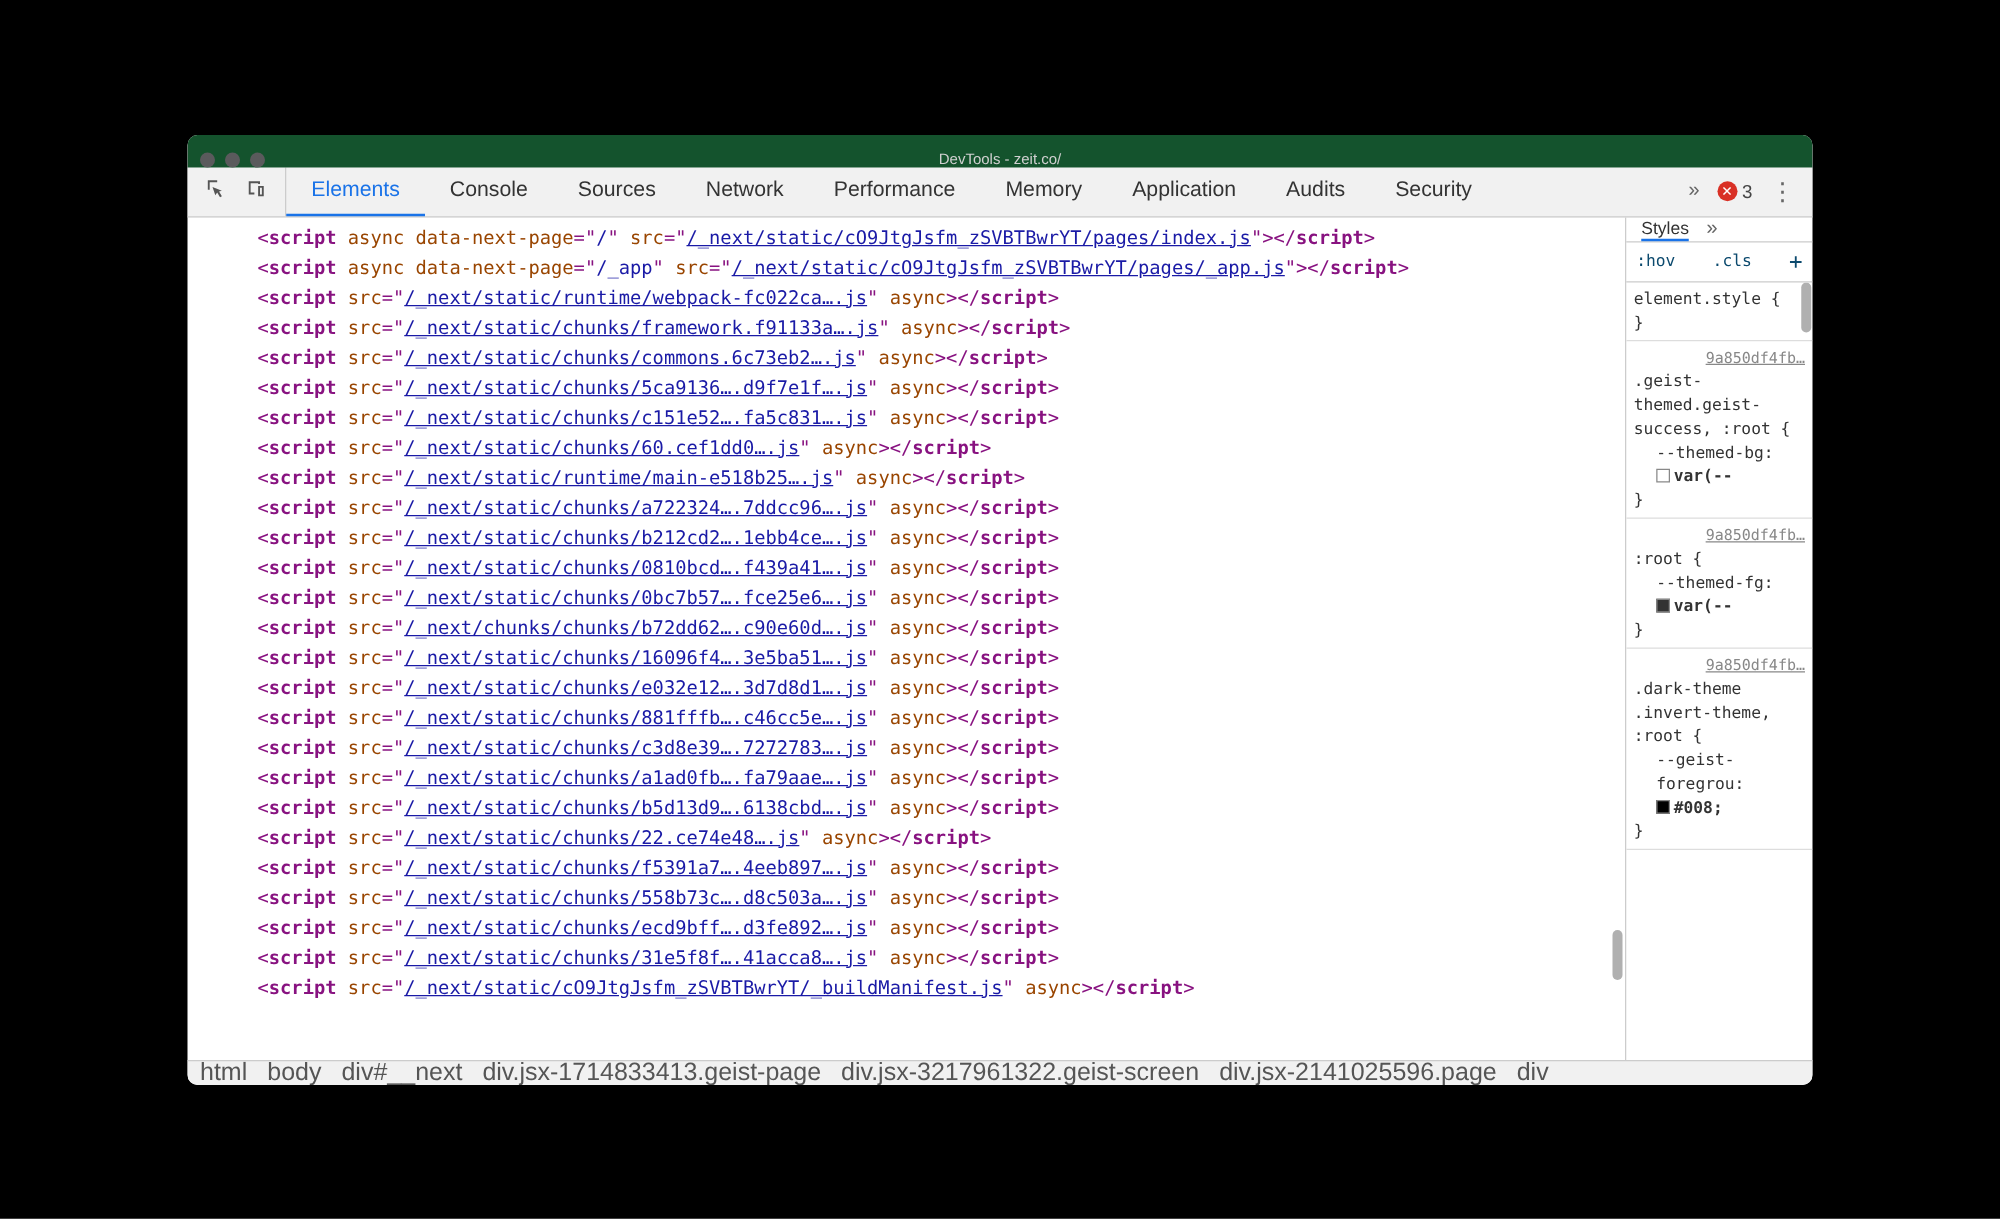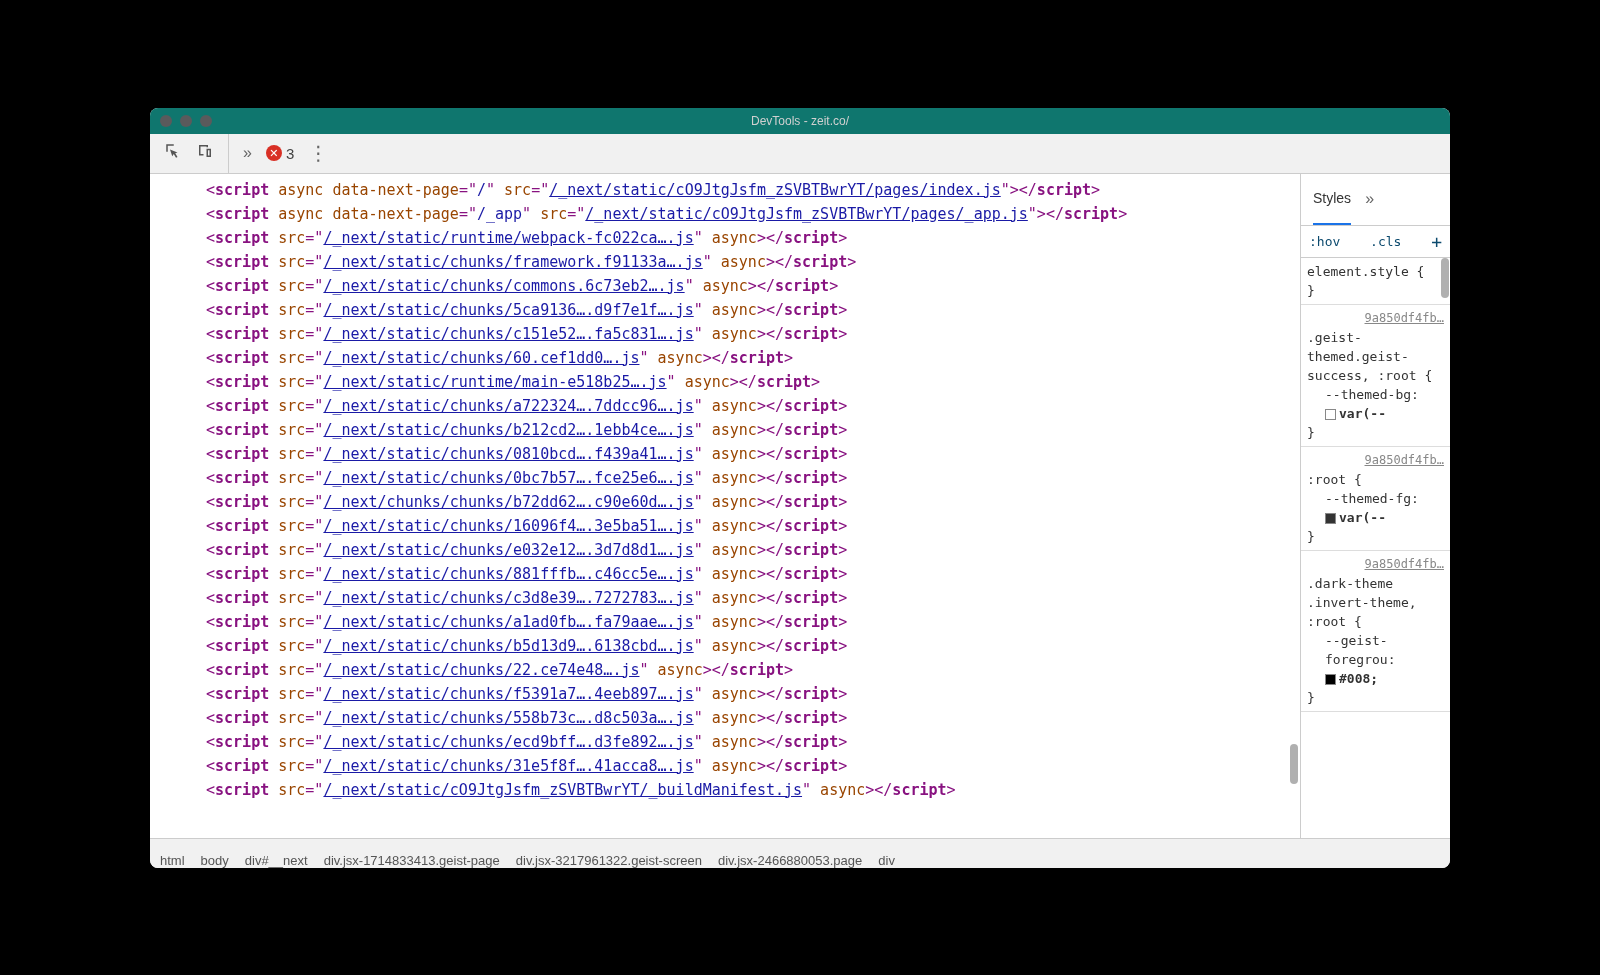--- a/index.html
+++ b/index.html
@@ -16,23 +16,23 @@
     height: 760px;
     background: #fff;
     border-radius: 8px;
     overflow: hidden;
     box-shadow: 0 30px 60px rgba(0,0,0,.6);
     display: flex;
     flex-direction: column;
   }
   .titlebar {
     height: 26px;
-    background: #0f766e;
-    display: flex;
-    align-items: center;
+    background: #14532d;
+    display: flex;
+    align-items: flex-end;
     padding: 0 10px;
     position: relative;
   }
   .traffic { display: flex; gap: 8px; }
   .dot { width: 12px; height: 12px; border-radius: 50%; background: #5a5a5c; }
   .title {
     position: absolute;
     left: 0; right: 0;
     text-align: center;
     font-size: 12px;
@@ -114,21 +114,21 @@
   .styles-panel {
     width: 150px;
     border-left: 1px solid #ccc;
     display: flex;
     flex-direction: column;
     font-size: 14px;
     color: #333;
     min-height: 0;
   }
   .styles-header {
-    height: 52px;
+    height: 20px;
     border-bottom: 1px solid #ccc;
     display: flex;
     align-items: center;
     padding: 0 12px;
     gap: 14px;
   }
   .styles-tab { color: #333; border-bottom: 2px solid transparent; height:100%; display:flex; align-items:center; }
   .styles-tab.active { border-bottom: 2px solid #1a73e8; }
   .styles-sub {
     height: 32px;
@@ -164,28 +164,28 @@
     border-bottom: 1px solid #ddd;
     padding: 4px 6px;
   }
   .rule a { color: #888; text-decoration: underline; font-size: 12px; float: right; }
   .prop { padding-left: 18px; }
   .propname { color: #333; }
   .propval { color: #333; font-weight: bold; }
   .sw { display:inline-block; width:11px; height:11px; border:1px solid #888; vertical-align:middle; margin-right:3px; }
 
   .crumbs {
-    height: 30px;
+    height: 20px;
     border-top: 1px solid #ccc;
     background: #f1f1f1;
     display: flex;
-    align-items: flex-end;
+    align-items: center;
     padding: 0 10px;
     gap: 16px;
-    font-size: 13px;
+    font-size: 20px;
     color: #555;
   }
   .crumb { cursor:pointer; }
 </style>
 </head>
 <body>
 
 <div class="window">
   <div class="titlebar">
     <div class="traffic">
@@ -202,20 +202,31 @@
         <svg viewBox="0 0 24 24">
             <path d="M3 3h10v2H5v8H3V3zm5 7l10 4-3 1 3 5-2 1-3-5-2 3-3-9z"></path>
           </svg>
       </span>
       <span>
         <svg viewBox="0 0 24 24">
             <path d="M4 4h12v3h-2V6H6v10h4v2H4V4zm10 5h6v11h-6V9zm2 2v7h2v-7h-2z"></path>
           </svg>
       </span>
     </div>
+    <div class="tabs" id="tabs-container">
+        <div class="tab active">Elements</div>
+        <div class="tab">Console</div>
+        <div class="tab">Sources</div>
+        <div class="tab">Network</div>
+        <div class="tab">Performance</div>
+        <div class="tab">Memory</div>
+        <div class="tab">Application</div>
+        <div class="tab">Audits</div>
+        <div class="tab">Security</div>
+      </div>
     <div class="toolbar-right">
       <span class="chevron">»</span>
       <span class="errors">
         <span class="err-circle">✕</span>
         <span>3</span>
       </span>
       <span class="kebab">⋮</span>
     </div>
   </div>
 
@@ -290,16 +301,16 @@
       </div>
     </div>
   </div>
 
   <div class="crumbs" id="crumbs-container">
       <span class="crumb">html</span>
       <span class="crumb">body</span>
       <span class="crumb">div#__next</span>
       <span class="crumb">div.jsx-1714833413.geist-page</span>
       <span class="crumb">div.jsx-3217961322.geist-screen</span>
-      <span class="crumb">div.jsx-2466880053.page</span>
+      <span class="crumb">div.jsx-2141025596.page</span>
       <span class="crumb">div</span>
     </div>
 </div>
 
 </body></html>

